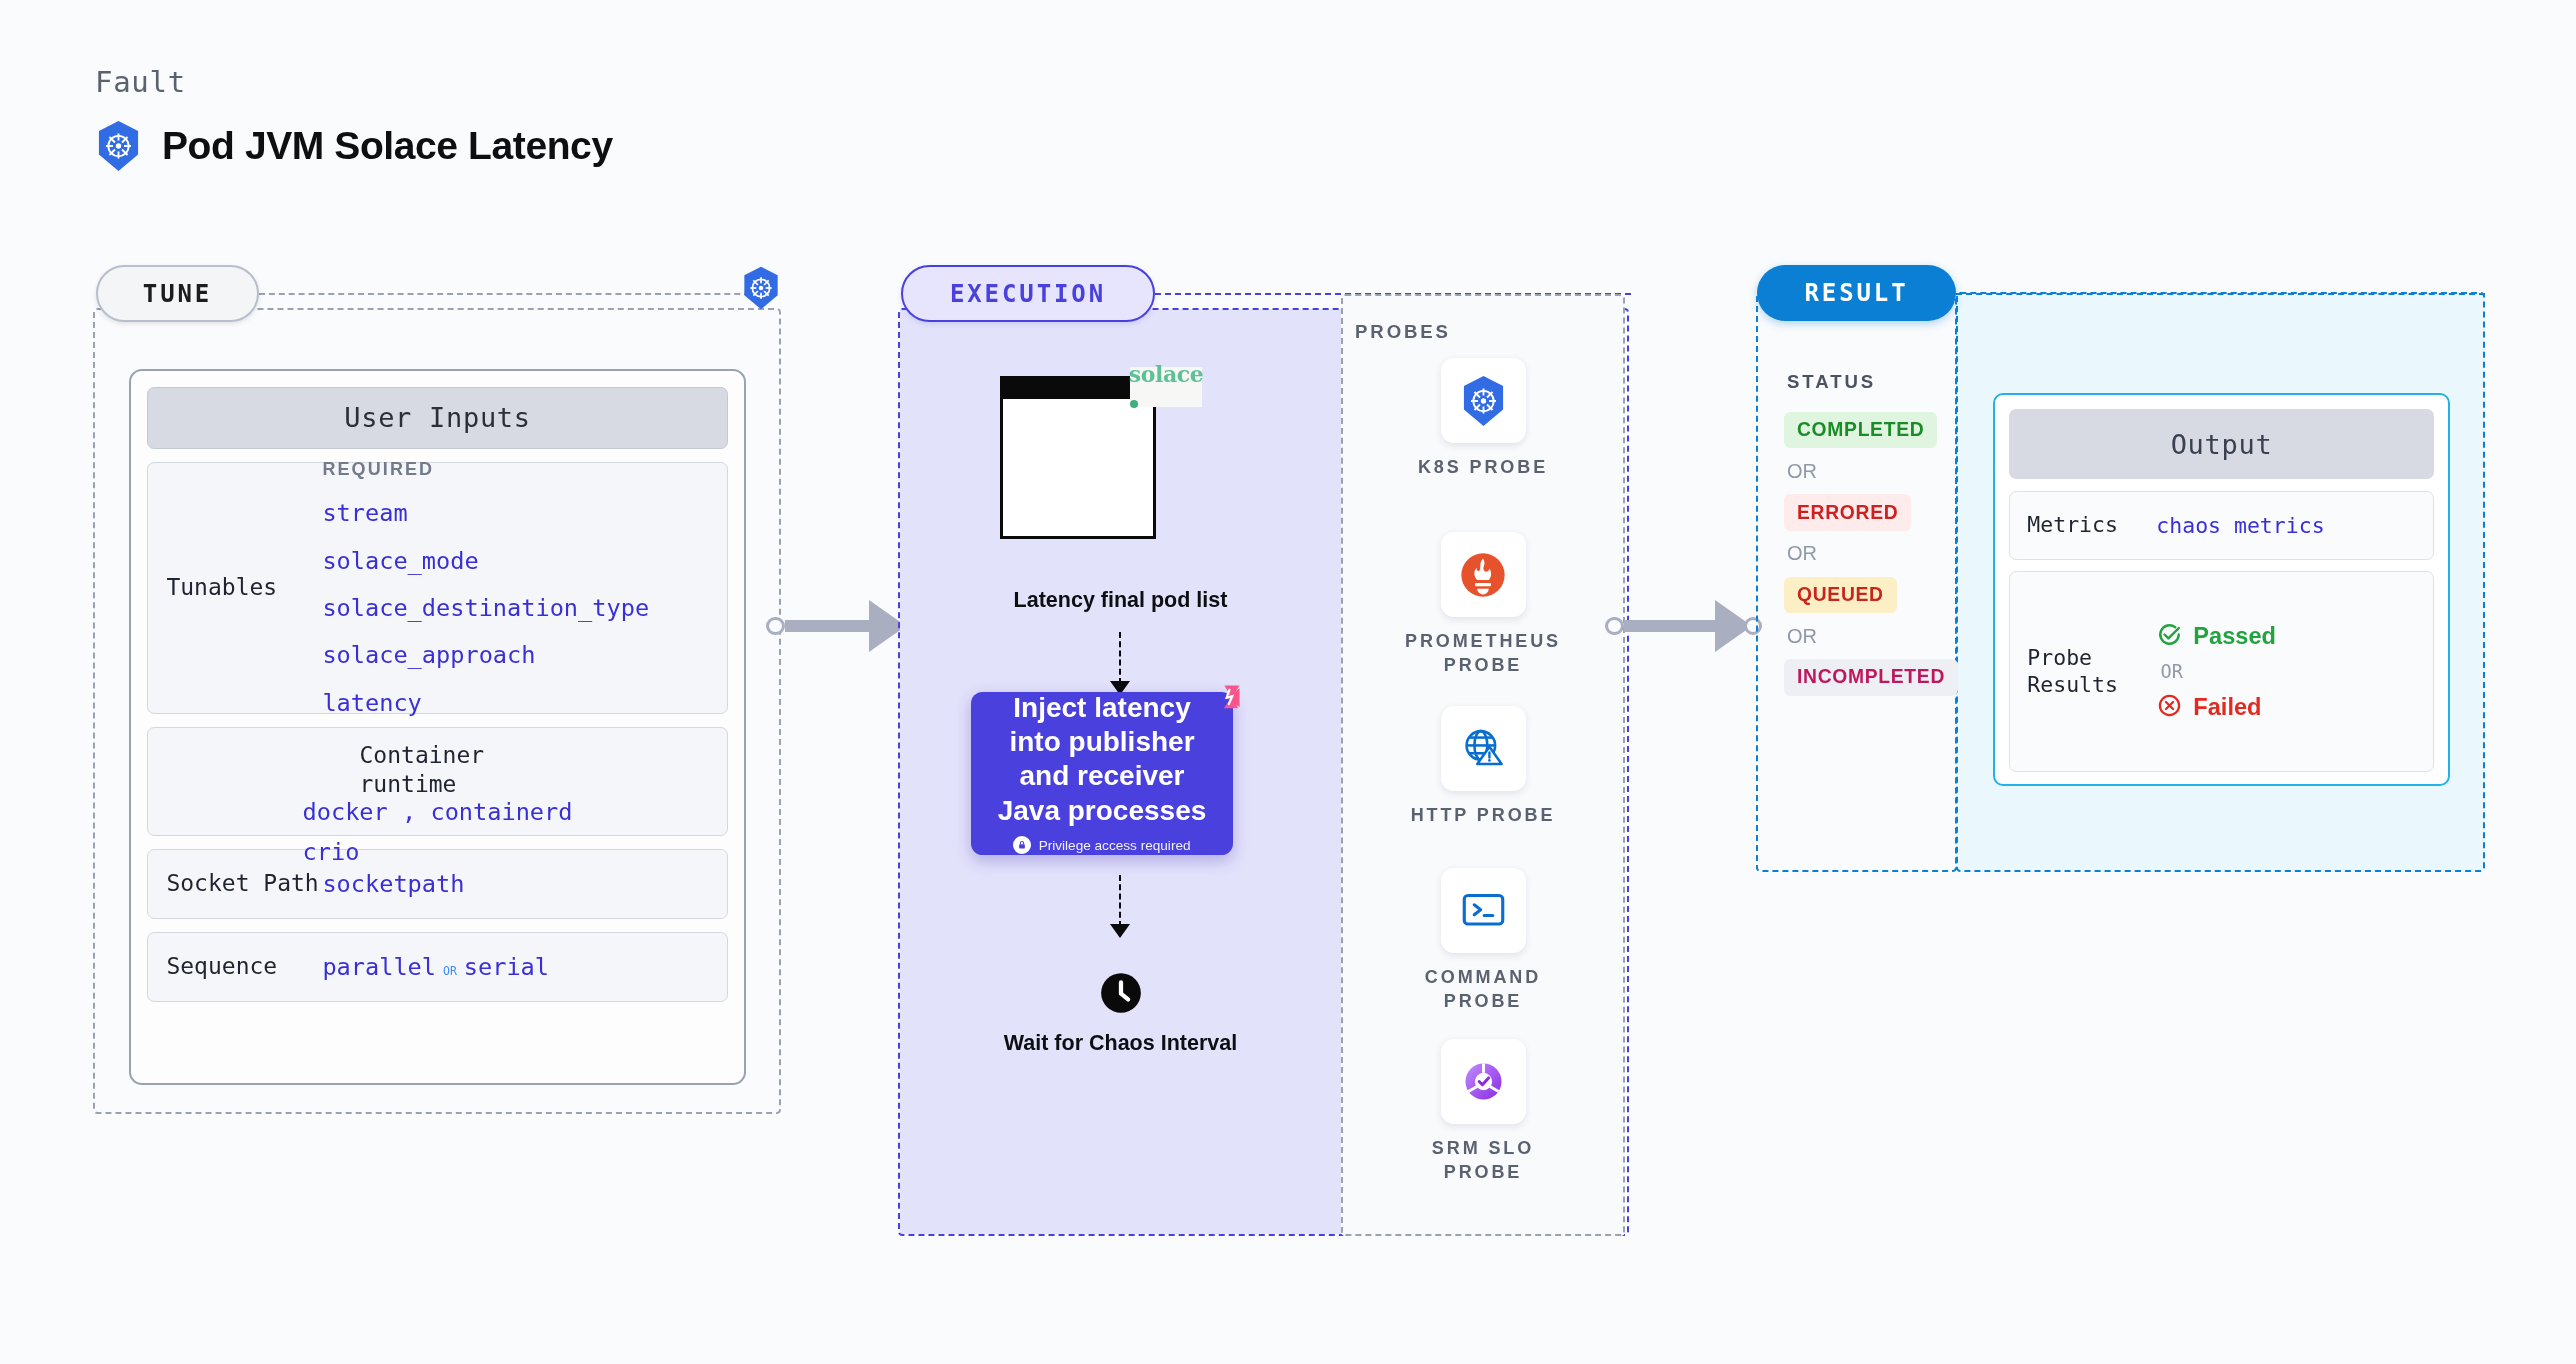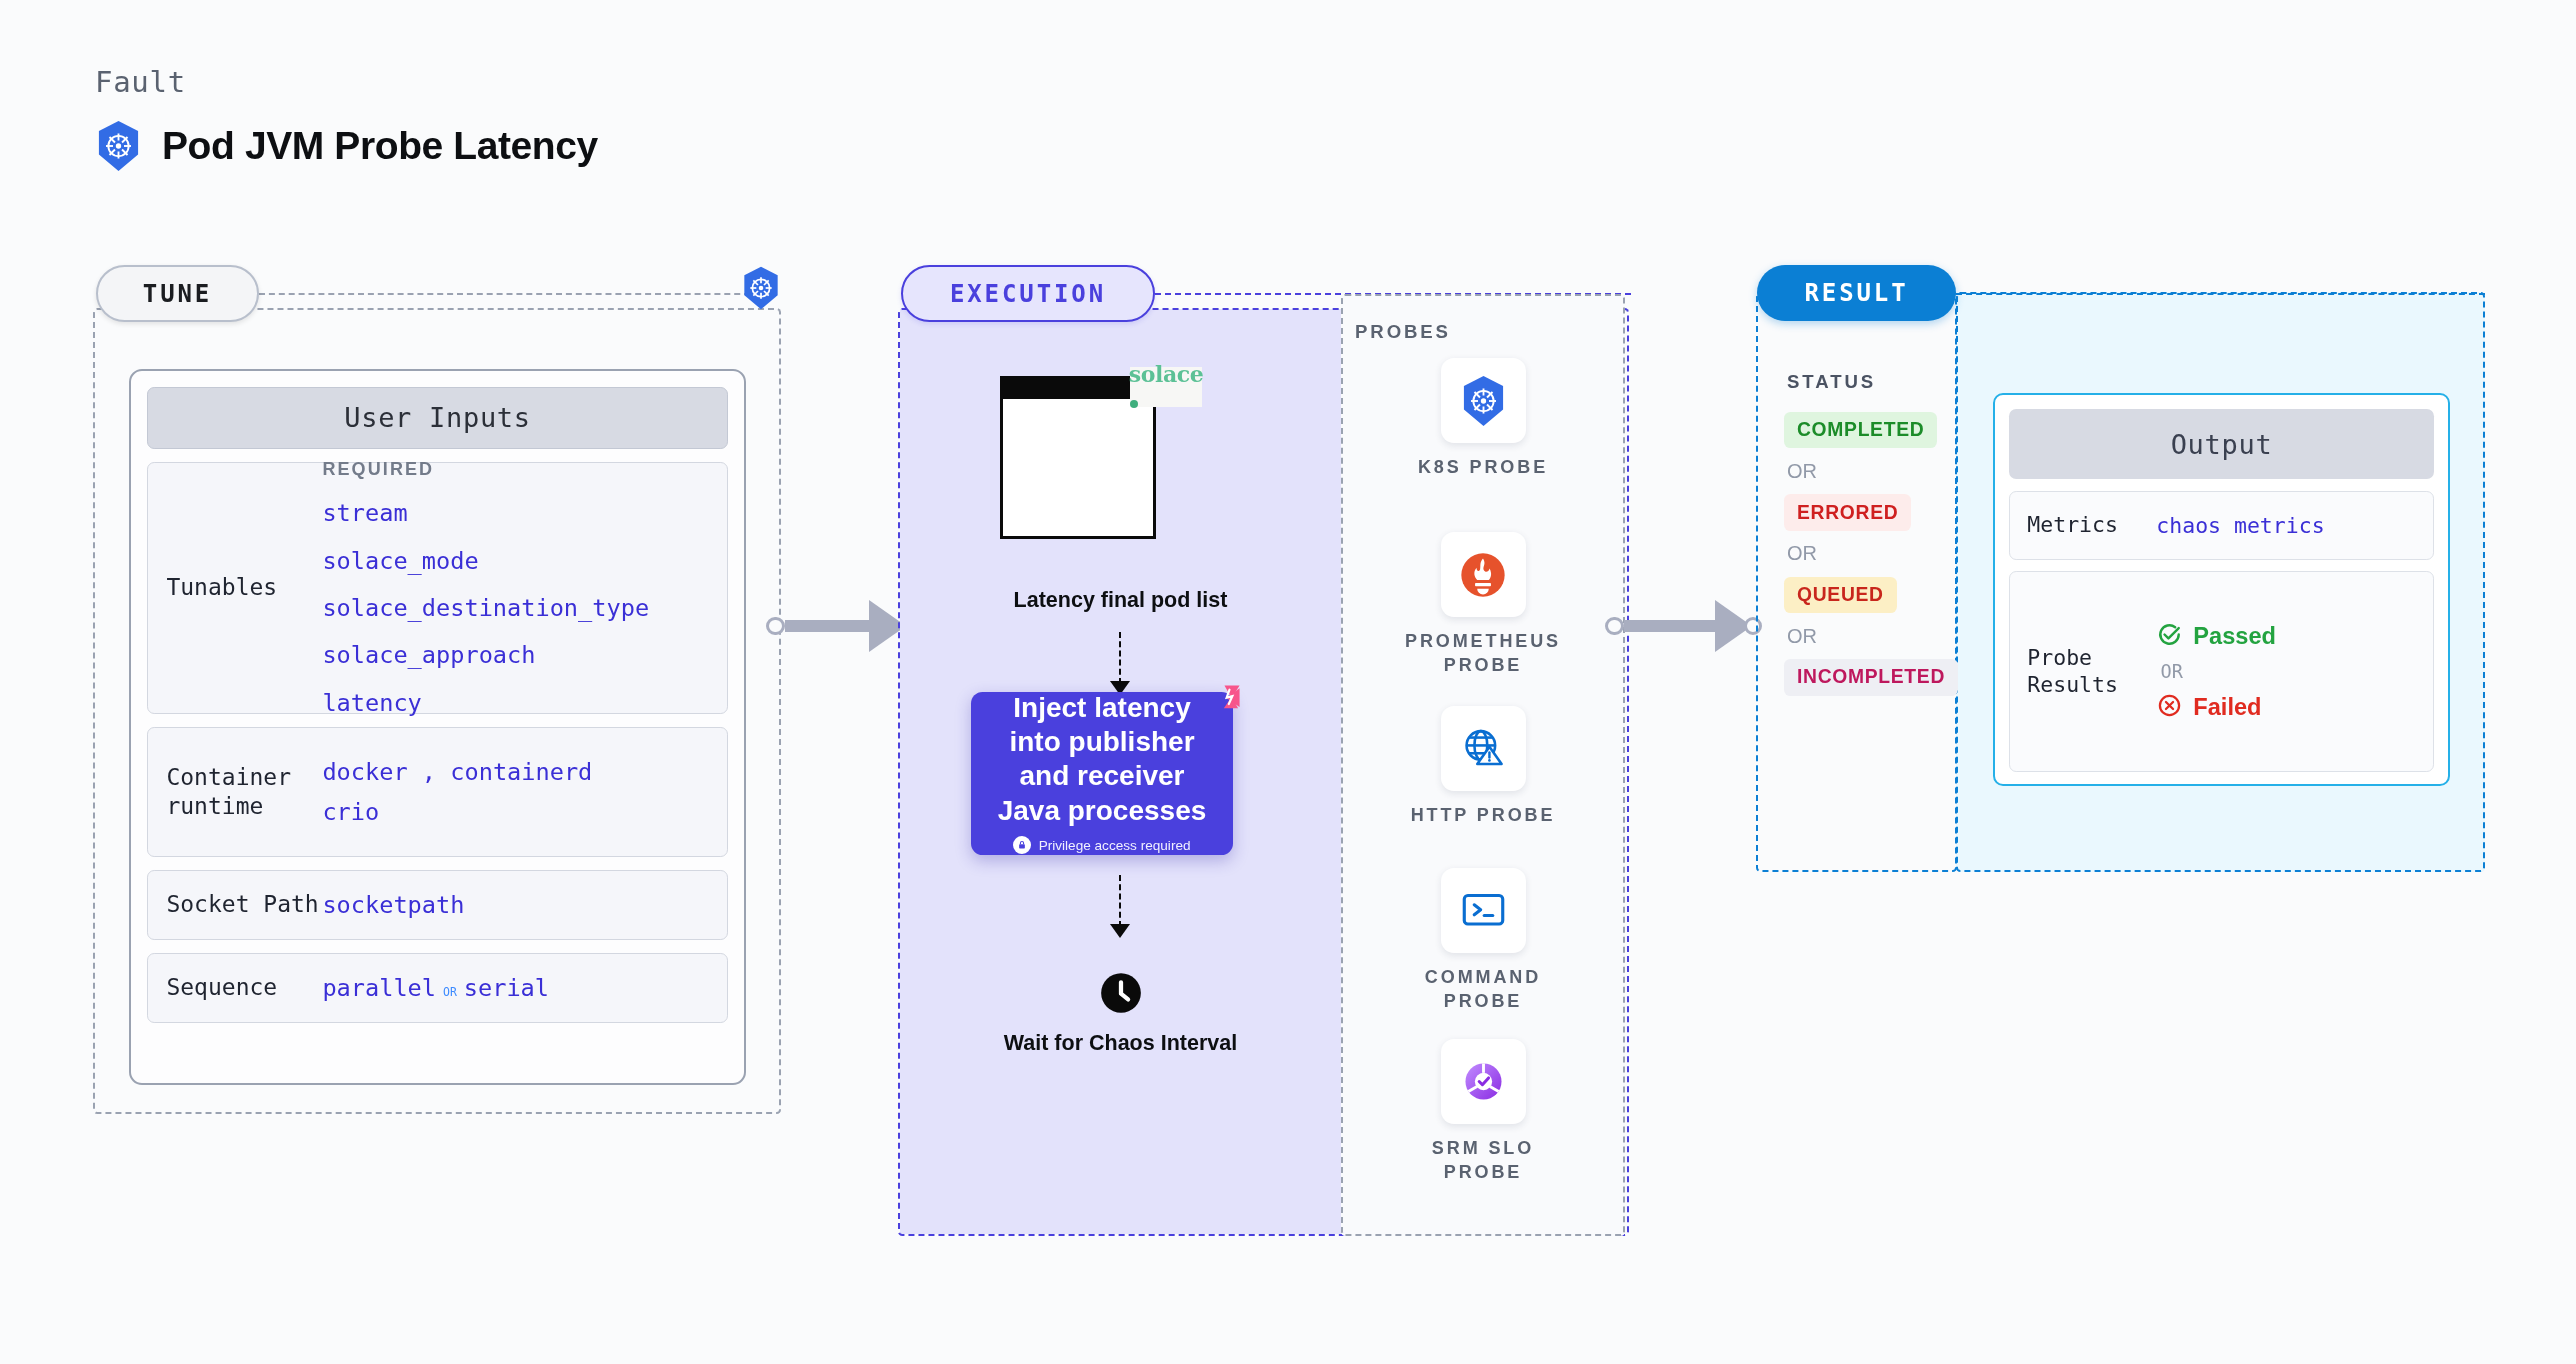--- a/index.html
+++ b/index.html
@@ -81,21 +81,21 @@
   .row-label { width: 156px; flex: none; font-size: 23px; color: #1f2430; line-height: 1.25; }
   .row-val { flex: 1; }
   .mono-blue { color: #3a2fd6; font-family: "DejaVu Sans Mono", monospace; }
   .req-label {
     font-family: "Liberation Sans", sans-serif;
     font-size: 18px; color: #737b8a; letter-spacing: 2.1px; font-weight: bold;
   }
   .tunables-list { display: flex; flex-direction: column; gap: 19.3px; }
   .tunables-list .mono-blue { font-size: 23.6px; }
   #tunables-row { height: 252px; align-items: center; }
-  #runtime-row { height: 130px; }
+  #runtime-row { height: 109px; flex-direction: column; }
   #runtime-row .row-val { display: flex; flex-direction: column; gap: 11.5px; }
   #runtime-row .rt-line1 { font-size: 23.6px; }
   .comma { color: #3a2fd6; }
   #socket-row { height: 70px; }
   #socket-row .mono-blue { font-size: 23.6px; }
   #sequence-row { height: 70px; }
   #sequence-row .mono-blue { font-size: 23.6px; }
   .or-kw { color: #3d8bff; font-family: "DejaVu Sans Mono", monospace; }
 
   
@@ -290,21 +290,21 @@
           <line x1="30" y1="40" x2="30" y2="49"></line>
           <line x1="14" y1="33" x2="23" y2="33"></line>
           <line x1="37" y1="33" x2="46" y2="33"></line>
           <line x1="18.5" y1="21.5" x2="25.5" y2="28.5"></line>
           <line x1="34.5" y1="37.5" x2="41.5" y2="44.5"></line>
           <line x1="41.5" y1="21.5" x2="34.5" y2="28.5"></line>
           <line x1="25.5" y1="37.5" x2="18.5" y2="44.5"></line>
         </g>
       </svg>
     </span>
-    <span class="hdr-title">Pod JVM Probe Latency</span>
+    <span class="hdr-title">Pod JVM Solace Latency</span>
   </div>
 
   <div class="phase-box" id="tune-box"></div>
   <div class="tune-dash-line"></div>
   <div class="phase-pill" id="tune-pill">TUNE</div>
   <div class="tune-k8s-badge">
     <svg width="40" height="44" viewBox="0 0 60 66">
       <polygon points="30,1 55,14 55,44 30,65 5,44 5,14" fill="#326ce5"></polygon>
       <g fill="none" stroke="#fff" stroke-width="2.6">
         <circle cx="30" cy="33" r="13"></circle>

